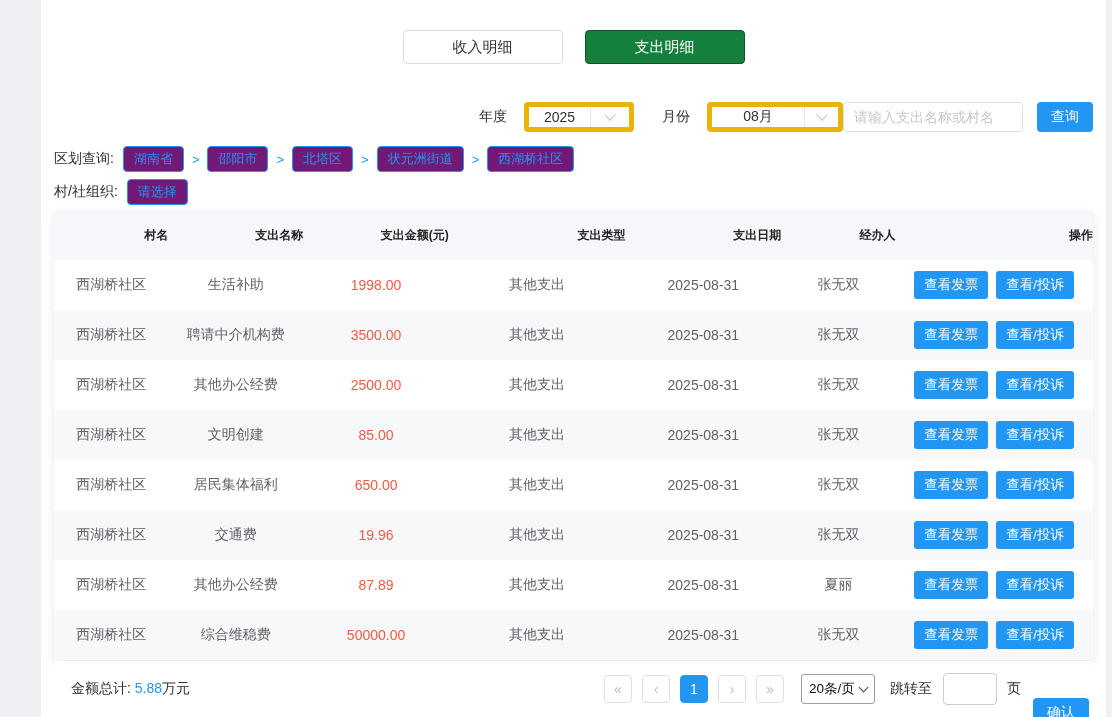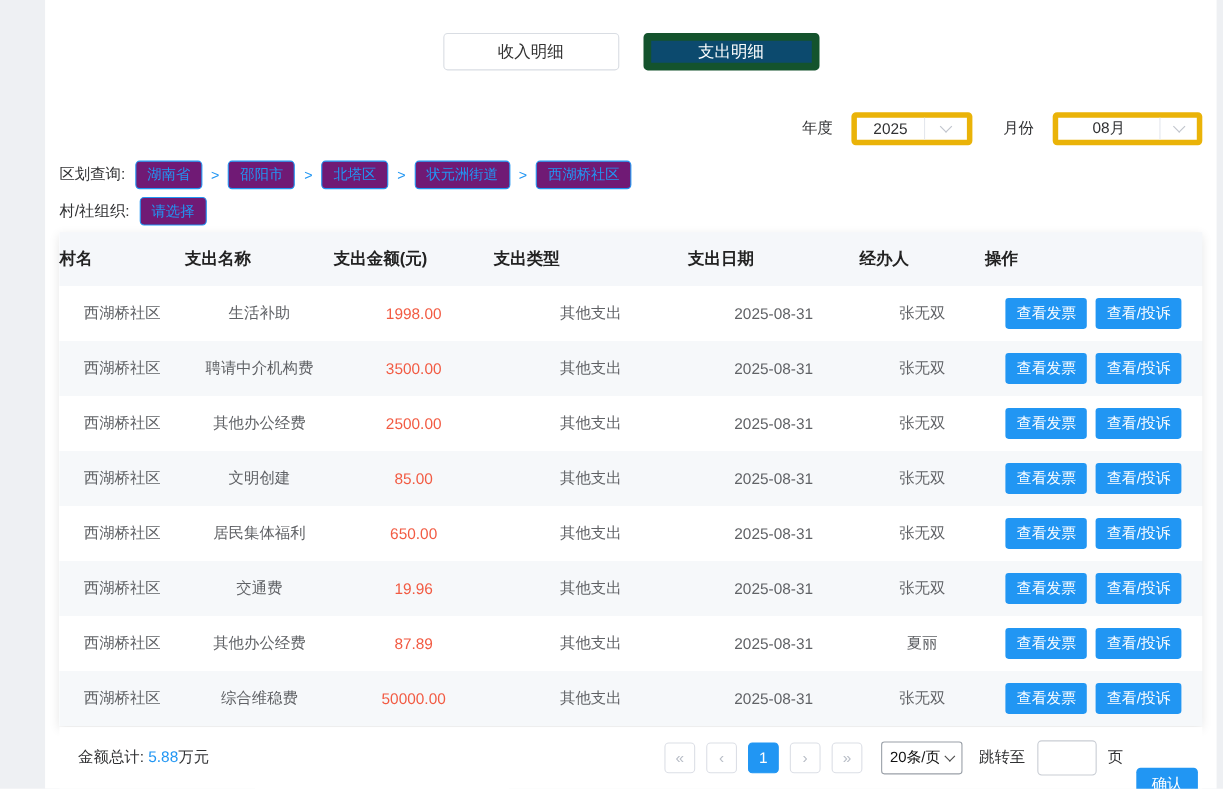--- a/index.html
+++ b/index.html
@@ -13,21 +13,21 @@
   .card{
     position:absolute;left:41px;top:0;width:1065px;height:717px;
     background:#fff;
   }
   
   .tabs{padding-top:30px;display:flex;justify-content:center;gap:22px;}
   .tab{
     width:160px;height:34px;border-radius:4px;font-size:15px;cursor:pointer;
     background:#fff;border:1px solid #d9dde3;color:#333;
   }
-  .tab.active{background:#0c4a6e;border:7px solid #14532d;color:#fff;}
+  .tab.active{background:#15803d;border:1px solid #14532d;color:#fff;}
   
   .filter-row{margin:37px 13px 0;display:flex;justify-content:flex-end;align-items:center;height:32px;}
   .filter-left{display:flex;align-items:center;}
   .flabel{font-size:14px;color:#303133;margin-right:17px;}
   .flabel.month{margin-left:28px;}
   .select{
     height:30px;border:5px solid #eab308;border-radius:4px;display:flex;align-items:stretch;
     background:#fff;cursor:pointer;box-sizing:border-box;
   }
   .select.year{width:110px;}
@@ -57,21 +57,21 @@
   .org-row{margin:7px 13px 0;display:flex;align-items:center;min-height:26px;}
   .rlabel{font-size:14px;color:#303133;margin-right:9px;}
   .chip{
     background:#701a75;border:1px solid #2196f3;color:#2196f3;border-radius:4px;
     font-size:13px;padding:4px 10px;cursor:pointer;font-family:inherit;line-height:1.2;
   }
   .bc-sep{color:#2196f3;font-size:13px;margin:0 8px;}
   
   .table-wrap{margin:6px 13px 0;box-shadow:0 3px 9px rgba(0,0,0,.10);}
   .thead{display:flex;height:49px;background:#f5f7fa;align-items:center;}
-  .th{font-size:15px;font-weight:bold;color:#222;text-align:left;}
+  .th{font-size:12px;font-weight:bold;color:#222;text-align:right;}
   .tr{display:flex;height:50px;align-items:center;background:#fff;}
   .tr:nth-child(even){background:#f6f8fa;}
   .td{font-size:14px;color:#606266;text-align:center;}
   .td.amount{color:#f25b43;}
   .c0{width:11%;} .c1{width:13%;} .c2{width:14%;} .c3{width:17%;}
   .c4{width:15%;} .c5{width:11%;} .c6{width:19%;}
   .ops{display:flex;justify-content:center;gap:8px;}
   .action-btn{
     background:#2196f3;border:none;border-radius:3px;color:#fff;font-size:13.5px;
     padding:5px 10px;cursor:pointer;font-family:inherit;white-space:nowrap;
@@ -123,20 +123,24 @@
           </span>
       </div>
       <span class="flabel month">月份</span>
       <div class="select month-sel">
         <span class="select-value">08月</span>
         <span class="arrow-zone">
             <i class="chev"></i>
           </span>
       </div>
     </div>
+    <div class="filter-right">
+      <input class="search-input" placeholder="请输入支出名称或村名" style="">
+      <button class="btn-primary">查询</button>
+    </div>
   </div>
 
   <div class="region-row">
     <span class="rlabel">区划查询:</span>
     <div id="region-path" style="display:flex;align-items:center;">
         <button class="chip">湖南省</button>
         <span class="bc-sep">&gt;</span>
         <button class="chip">邵阳市</button>
         <span class="bc-sep">&gt;</span>
         <button class="chip">北塔区</button>

